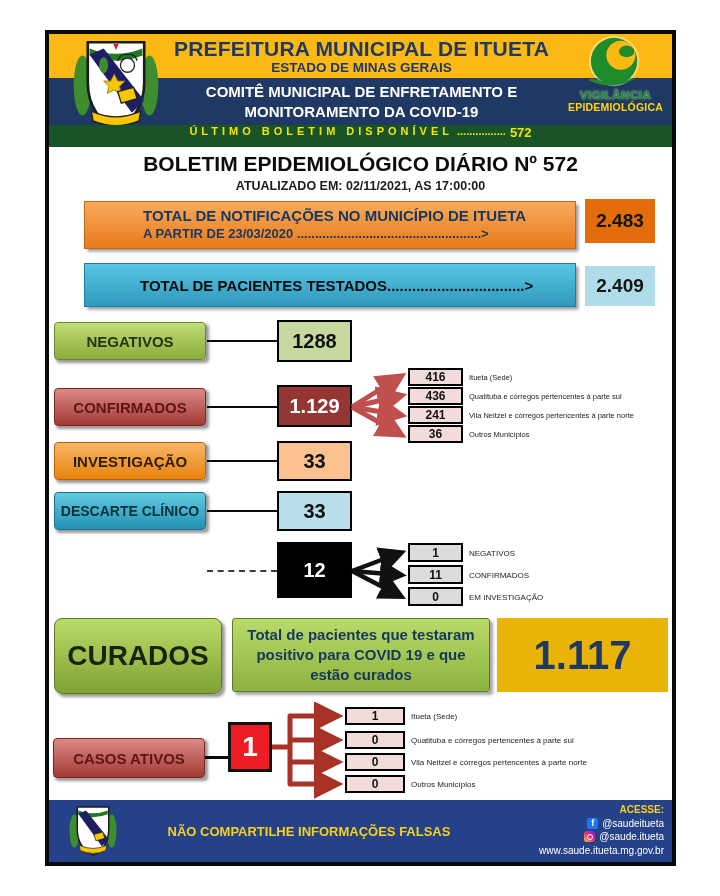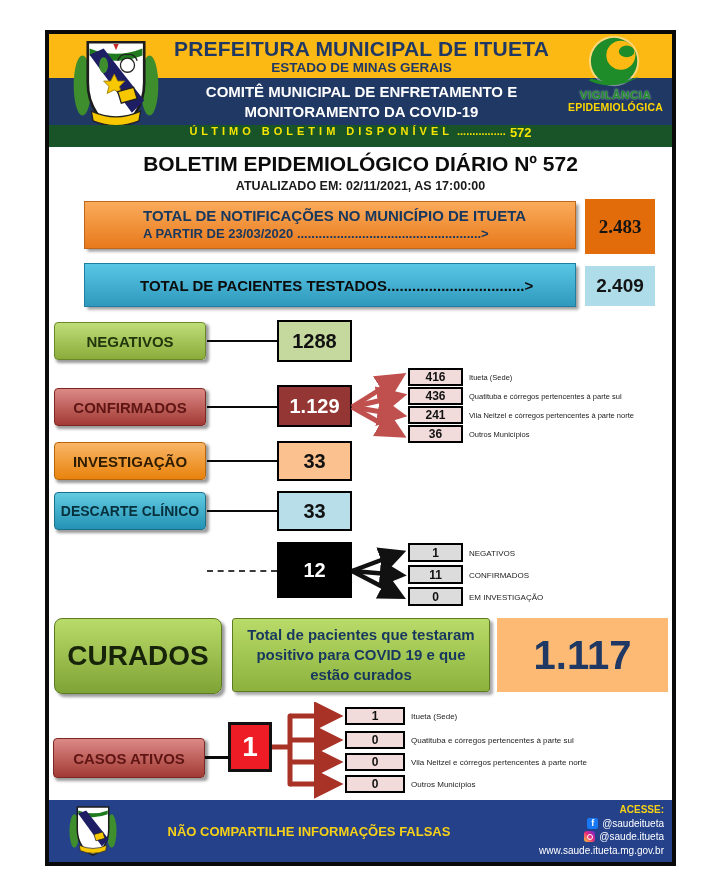--- a/index.html
+++ b/index.html
@@ -28,21 +28,21 @@
   
   .doc-title{left:0;top:118px;width:623px;text-align:center;font-size:21px;font-weight:bold;color:#0c0c0c;}
   .doc-updated{left:0;top:145px;width:623px;text-align:center;font-size:12.5px;font-weight:600;color:#1a1a1a;}
 
   
   .banner{left:11px;width:492px;border-radius:0;box-shadow:2.5px 2.5px 3px rgba(0,0,0,.4);box-sizing:border-box;margin-left:24px;}
   .banner-orange{top:167px;height:48px;background:linear-gradient(#FAAB5B,#E8791B);border:1px solid #c0661a;color:#17375E;padding:5px 10px 0 58px;}
   .bo-l1{font-size:15px;font-weight:bold;}
   .bo-l2{font-size:13px;font-weight:bold;margin-top:2px;}
   .banner-blue{top:229px;height:44px;background:linear-gradient(#5AC6E5,#2E99BC);border:1px solid #1e7fa0;color:#0c0c0c;display:flex;align-items:center;padding-left:55px;font-size:15px;font-weight:bold;}
-  .val-orange{left:536px;top:165px;width:70px;height:55px;background:#E26B0A;display:flex;align-items:center;justify-content:center;font-size:19px;font-weight:bold;color:#141414;font-family:Liberation Serif, serif;}
+  .val-orange{left:536px;top:165px;width:70px;height:44px;background:#E26B0A;display:flex;align-items:center;justify-content:center;font-size:19px;font-weight:bold;color:#141414;}
   .val-blue{left:536px;top:232px;width:70px;height:40px;background:#AEDCE9;display:flex;align-items:center;justify-content:center;font-size:19px;font-weight:bold;color:#141414;}
 
   
   .btn{left:5px;width:152px;height:38px;border-radius:4px;box-shadow:2.5px 2.5px 3px rgba(0,0,0,.4);display:flex;align-items:center;justify-content:center;font-size:15px;font-weight:bold;box-sizing:border-box;}
   .btn-green{top:288px;background:linear-gradient(#BFDD78,#8BAC3B);border:1px solid #6a8a2a;color:#23360c;}
   .btn-red{top:354px;background:linear-gradient(#DC8986,#A23A34);border:1px solid #7e2823;color:#5e1513;}
   .btn-orangeb{top:408px;background:linear-gradient(#F9B566,#E8830D);border:1px solid #b96608;color:#2e1c00;}
   .btn-cyan{top:458px;background:linear-gradient(#62CBE1,#2392B4);border:1px solid #19718c;color:#07303d;font-size:14px;}
   .btn-black{top:509px;height:57px;background:#000;border:1px solid #000;color:#fff;font-size:17px;}
   .btn-curados{left:5px;top:584px;width:168px;height:76px;background:linear-gradient(#B9DB69,#7FA335);border:1px solid #5d7a23;border-radius:8px;box-shadow:3px 3px 3px rgba(0,0,0,.4);display:flex;align-items:center;justify-content:center;font-size:28px;font-weight:bold;color:#17240a;box-sizing:border-box;}
@@ -63,21 +63,21 @@
   
   .sbox{width:55px;height:18px;border:2px solid #000;display:flex;align-items:center;justify-content:center;font-size:12px;font-weight:bold;color:#111;box-sizing:border-box;}
   .sbox-pink{background:#F2DCDB;left:359px;}
   .sbox-gray{background:#DCDCDC;left:359px;height:19px;}
   .sbox-pink2{background:#F2DCDB;left:296px;width:60px;}
   .slabel{font-size:7.5px;color:#222;left:420px;white-space:nowrap;}
   .slabel2{font-size:8px;color:#222;left:362px;white-space:nowrap;}
 
   
   .cur-desc{left:183px;top:584px;width:258px;height:74px;background:linear-gradient(#B9DB69,#8CB23D);border:1px solid #5d7a23;border-radius:3px;box-shadow:3px 3px 3px rgba(0,0,0,.35);display:flex;align-items:center;justify-content:center;text-align:center;font-size:15px;font-weight:bold;color:#17375E;line-height:1.35;padding:4px 14px;box-sizing:border-box;}
-  .cur-panel{left:448px;top:584px;width:171px;height:74px;background:#fdba74;display:flex;align-items:center;justify-content:center;font-size:40px;font-weight:bold;color:#1F3864;}
+  .cur-panel{left:448px;top:584px;width:171px;height:74px;background:#eab308;display:flex;align-items:center;justify-content:center;font-size:40px;font-weight:bold;color:#1F3864;}
 
   
   .casos-red{left:179px;top:688px;width:44px;height:50px;background:#EE1C25;border:3px solid #111;display:flex;align-items:center;justify-content:center;font-size:28px;font-weight:bold;color:#fff;box-sizing:border-box;}
 
   
   .footer{left:0;top:766px;width:623px;height:62px;background:#24418A;}
   .foot-center{left:95px;top:24px;width:330px;text-align:center;font-size:13px;font-weight:bold;color:#F7D117;}
   .foot-right{right:8px;top:3px;width:190px;text-align:right;color:#fff;font-size:10px;line-height:1.35;}
   .foot-access{color:#F7D117;font-weight:bold;font-size:10px;}
   .foot-row{display:flex;justify-content:flex-end;align-items:center;gap:4px;}

